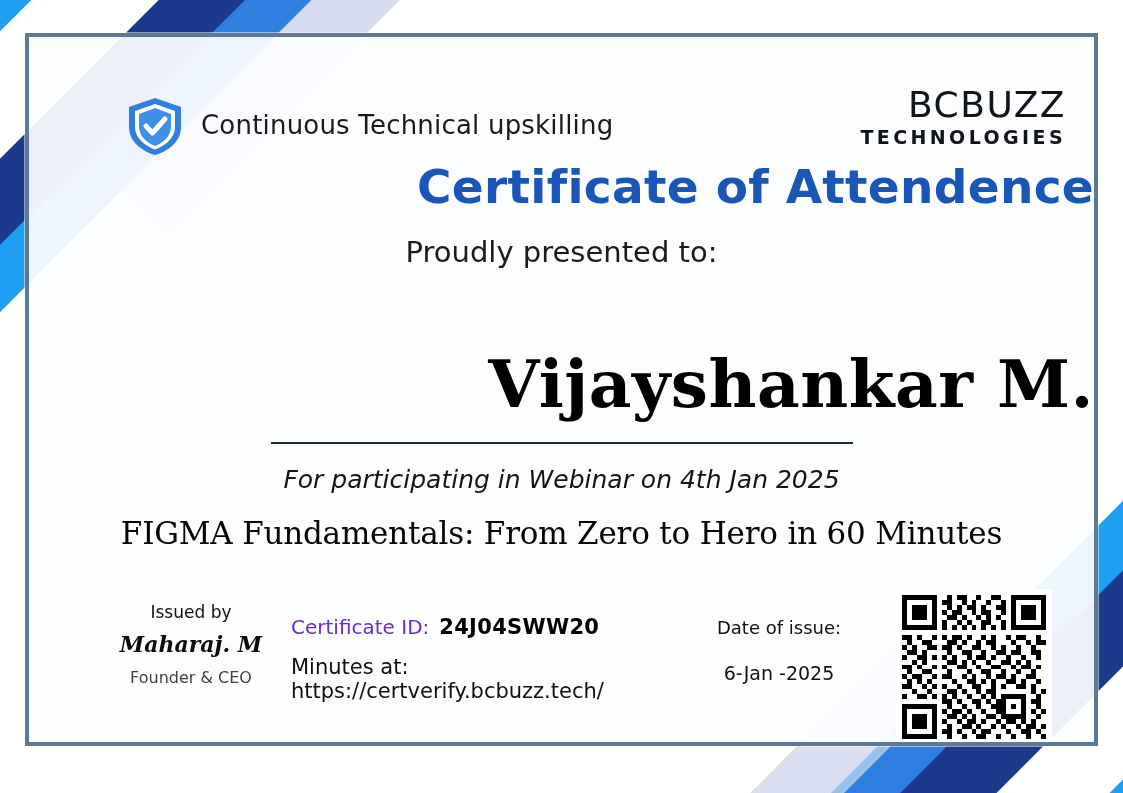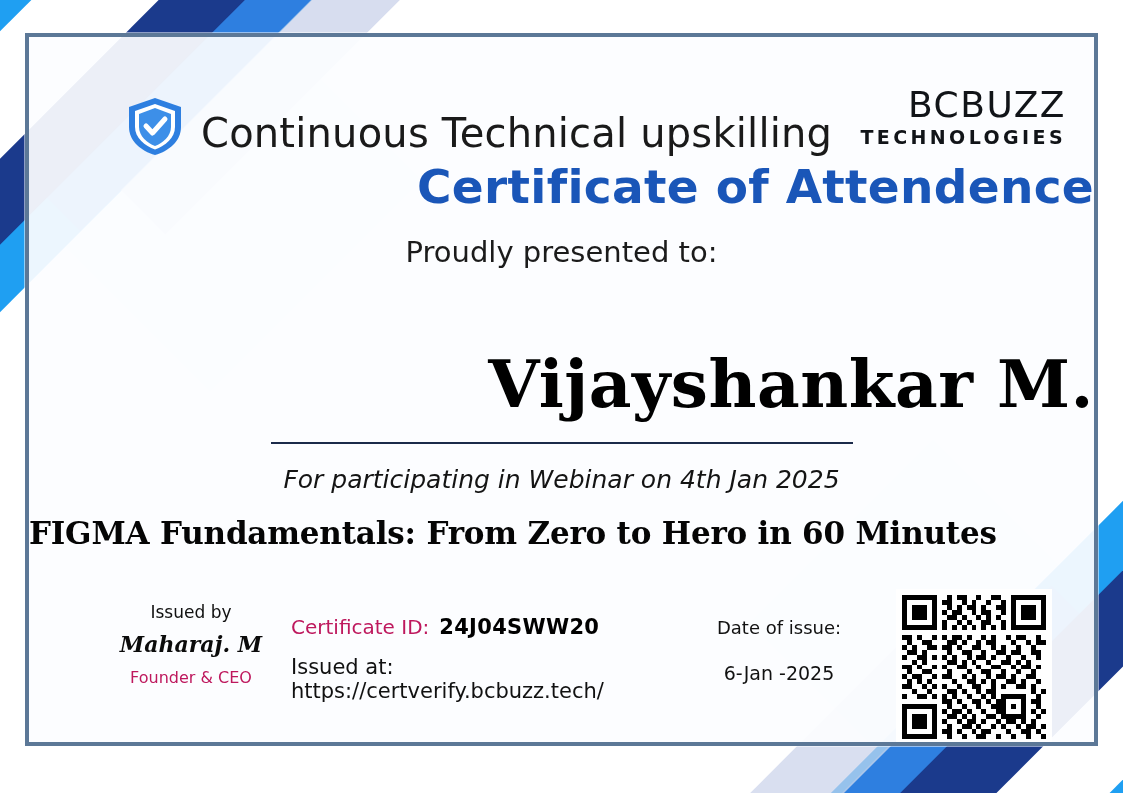--- a/index.html
+++ b/index.html
@@ -155,21 +155,21 @@
     position: absolute;
     left: 95px;
     top: 30px;
     width: 62px;
     height: 62px;
   }
   .tagline {
     position: absolute;
     left: 172px;
     top: 45px;
-    font-size: 40px;
+    font-size: 26px;
     color: #1a1a1a;
     font-family: "DejaVu Sans", sans-serif;
     letter-spacing: .2px;
     white-space: nowrap;
   }
   .brand {
     position: absolute;
     right: 28px;
     top: 22px;
     text-align: right;
@@ -245,22 +245,23 @@
     font-family: "DejaVu Sans", sans-serif;
     font-size: 25px;
     color: #141414;
     font-style: italic;
   }
   .course {
     position: absolute;
     top: 478px;
     left: 0;
     right: 0;
+    text-align: center;
     font-family: "DejaVu Serif", serif;
-    font-weight: bold;
+    font-weight: normal;
     font-size: 31px;
     color: #050505;
     letter-spacing: -0.2px;
   }
 
   
   .issued-block {
     position: absolute;
     left: 62px;
     top: 565px;
@@ -276,38 +277,38 @@
     font-family: "DejaVu Serif", serif;
     font-style: italic;
     font-weight: bold;
     font-size: 22px;
     color: #0b0b0b;
     margin-top: 9px;
   }
   .issued-role {
     font-family: "DejaVu Sans", sans-serif;
     font-size: 16px;
-    color: #be185d;
+    color: #404040;
     margin-top: 11px;
   }
 
   .id-block {
     position: absolute;
     left: 262px;
     top: 578px;
   }
   .id-line {
     display: flex;
     align-items: baseline;
     gap: 10px;
   }
   .id-label {
     font-family: "DejaVu Sans", sans-serif;
     font-size: 20px;
-    color: #be185d;
+    color: #6d28d9;
   }
   .id-value {
     font-family: "DejaVu Sans", sans-serif;
     font-weight: bold;
     font-size: 21px;
     color: #000;
     letter-spacing: .3px;
   }
   .verify-label {
     font-family: "DejaVu Sans", sans-serif;
@@ -404,21 +405,21 @@
         <div class="issued-label">Issued by</div>
         <div class="issued-name">Maharaj. M</div>
         <div class="issued-role">Founder &amp; CEO</div>
       </div>
 
       <div class="id-block">
         <div class="id-line">
           <span class="id-label">Certificate ID:</span>
           <span class="id-value">24J04SWW20</span>
         </div>
-        <div class="verify-label">Issued at:</div>
+        <div class="verify-label">Minutes at:</div>
         <div class="verify-url">https://certverify.bcbuzz.tech/</div>
       </div>
 
       <div class="date-block">
         <div class="date-label">Date of issue:</div>
         <div class="date-value">6-Jan -2025</div>
       </div>
 
       <div class="qr">
         <svg width="144" height="144" viewBox="0 0 29 29" shape-rendering="crispEdges">

